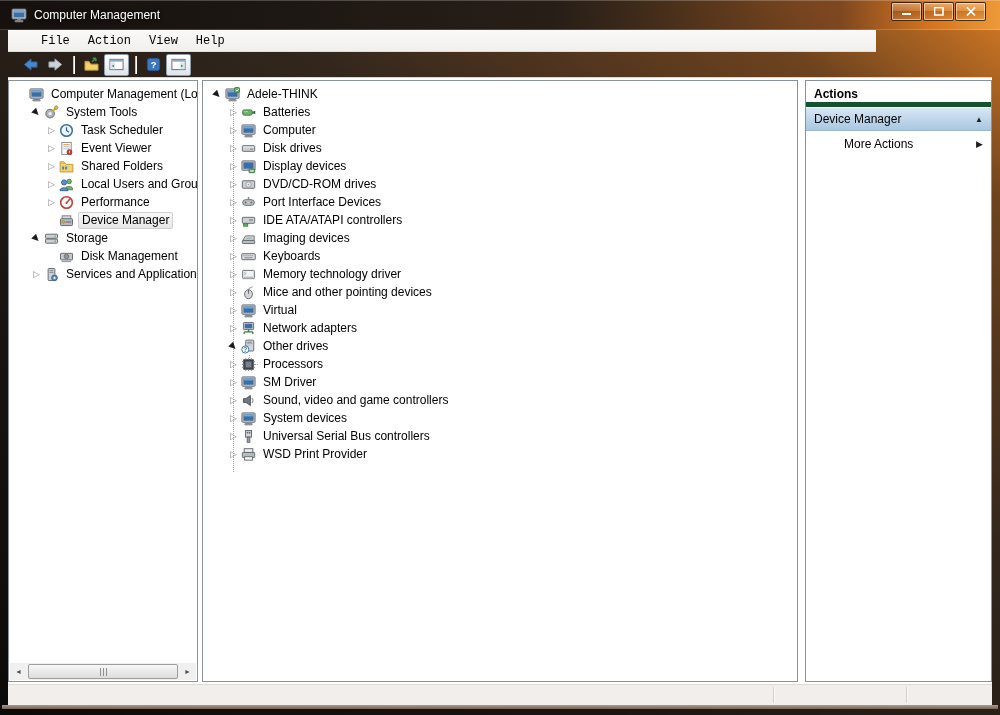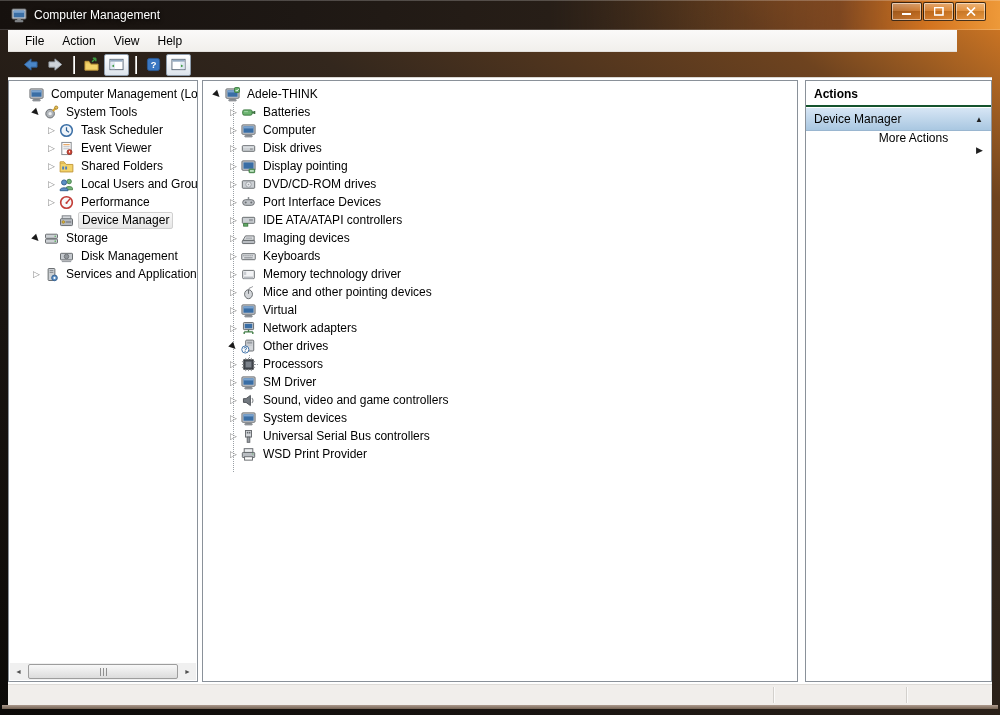--- a/index.html
+++ b/index.html
@@ -12,22 +12,22 @@
   .titlebar{position:absolute;left:0;top:0;width:1000px;height:30px;display:flex;align-items:center;
     background:linear-gradient(90deg,#16110e 0%,#1e1814 30%,#271e17 55%,#33231762 70%,rgba(122,68,32,.85) 84%,rgba(213,117,31,.95) 93%,rgba(239,155,58,.95) 100%);
     border-bottom:1px solid rgba(255,255,255,.18);box-shadow:inset 0 1px 0 rgba(255,255,255,.22);}
   .titlebar .app-icon{margin:0 7px 0 11px;display:flex;}
   .title-text{color:#fff;text-shadow:0 1px 4px rgba(0,0,0,.9);}
   .caption-buttons{position:absolute;right:14px;top:2px;display:flex;gap:1px;}
   .cap-btn{width:31px;height:19px;display:flex;align-items:center;justify-content:center;
     background:linear-gradient(180deg,rgba(255,255,255,.34),rgba(255,255,255,.10) 45%,rgba(0,0,0,.10) 50%,rgba(255,255,255,.06));
     border:1px solid rgba(25,15,5,.8);box-shadow:inset 0 0 0 1px rgba(255,255,255,.5);border-radius:2px;}
   
-  .menubar{position:absolute;left:8px;top:30px;width:949px;height:22px;display:flex;align-items:center;
-    background:linear-gradient(#fbfaf9,#f1efec);border-bottom:1px solid #e2dfdb;padding-left:8px;}
+  .menubar{position:absolute;left:8px;top:30px;width:868px;height:22px;display:flex;align-items:center;
+    background:linear-gradient(#fbfaf9,#f1efec);border-bottom:1px solid #e2dfdb;padding-left:24px;font-family:Liberation Mono, monospace;}
   .menu-item{padding:3px 9px;}
   
   .toolbar{position:absolute;left:8px;top:52px;width:984px;height:26px;display:flex;align-items:center;
     background:linear-gradient(#faf9f8,#ecease7);border-bottom:1px solid #d9d6d1;padding-left:10px;}
   .tb-btn{width:24px;height:22px;display:flex;align-items:center;justify-content:center;margin-right:1px;}
   .tb-btn.framed{border:1px solid #8e9cab;border-radius:2px;background:linear-gradient(#ffffff,#dde4ec);width:25px;}
   .tb-sep{width:1px;height:18px;background:#c6c3be;box-shadow:1px 0 0 #fff;margin:0 5px;}
   
   .main{position:absolute;left:8px;top:78px;width:984px;height:606px;background:#fff;}
   .panel{position:absolute;top:2px;height:602px;background:#fff;border:1px solid #8a9199;overflow:hidden;}
@@ -45,25 +45,25 @@
   .trow.selected .tlabel{background:linear-gradient(#f8f8f8,#e6e6e6);border:1px solid #d0d0d0;border-radius:2px;}
   .vline,.cline-v{position:absolute;width:0;border-left:1px dotted #9aa0a6;}
   .cline-h{position:absolute;height:0;border-top:1px dotted #9aa0a6;}
   
   .hscroll{position:absolute;left:1px;right:1px;bottom:1px;height:17px;background:#f0f0f0;display:flex;align-items:center;}
   .sarrow{width:17px;height:17px;display:flex;align-items:center;justify-content:center;font-size:7px;color:#505050;}
   .sthumb{flex:1;height:15px;margin:0 1px;background:linear-gradient(#f8f8f8,#dcdcdc);border:1px solid #9d9d9d;border-radius:2px;
     display:flex;align-items:center;justify-content:center;}
   .grip{width:1px;height:8px;background:#8f8f8f;box-shadow:-3px 0 0 #8f8f8f,3px 0 0 #8f8f8f;}
   
-  .act-header{height:26px;padding:6px 0 0 8px;font-weight:bold;border-bottom:2px solid #14532d;}
+  .act-header{height:26px;padding:6px 0 0 8px;font-weight:bold;border-bottom:5px solid #14532d;}
   .act-group{height:23px;display:flex;align-items:center;padding:0 8px;margin-top:1px;
     background:linear-gradient(#d7e6f5,#a9c7e1);border-bottom:1px solid #9ab6d0;}
   .act-group .chev{margin-left:auto;font-size:8px;color:#1f1f1f;}
-  .act-more{height:26px;display:flex;align-items:center;padding:0 8px 0 38px;flex-direction:column;}
+  .act-more{height:26px;display:flex;align-items:center;padding:0 8px 0 38px;}
   .act-more .chev{margin-left:auto;font-size:9px;color:#1f1f1f;}
   
   .statusbar{position:absolute;left:8px;top:684px;width:984px;height:21px;background:#f1eeeb;border-top:1px solid #dedbd7;}
   .st-sep{position:absolute;top:2px;bottom:2px;width:1px;background:#d3d0cc;box-shadow:1px 0 0 #fbfaf9;}
   .frame-glow{position:absolute;left:2px;top:705px;width:996px;height:4px;
     background:linear-gradient(180deg,#c7b2a4,#84705f);opacity:.85;}
   svg{display:block;}
 </style>
 </head>
 <body>
@@ -366,21 +366,21 @@
           <div class="trow" style="padding-left: 24px;">
             <span class="exp">▷</span>
             <span class="ticon">
               <svg viewBox="0 0 16 16" width="15" height="15">
                 <rect x="1" y="2" width="14" height="10" rx="1" fill="#c9ccd1" stroke="#63676b"></rect>
                 <rect x="2.6" y="3.6" width="10.8" height="6.8" fill="#3a6ea5"></rect>
                 <rect x="8.6" y="10.8" width="6" height="3.8" rx="0.6" fill="#6cb470" stroke="#3d7a41"></rect>
                 <rect x="9.6" y="11.9" width="4" height="1.6" fill="#cfe9d1"></rect>
               </svg>
             </span>
-            <span class="tlabel">Display pointing</span>
+            <span class="tlabel">Display devices</span>
           </div>
           <div class="trow" style="padding-left: 24px;">
             <span class="exp">▷</span>
             <span class="ticon">
               <svg viewBox="0 0 16 16" width="15" height="15">
                 <rect x="1.4" y="4" width="13.2" height="8" rx="0.8" fill="#ccd0d4" stroke="#63676b"></rect>
                 <circle cx="8" cy="8" r="2.9" fill="#e9ebee" stroke="#9a9ea3"></circle>
                 <circle cx="8" cy="8" r="0.9" fill="#9a9ea3"></circle>
               </svg>
             </span>

